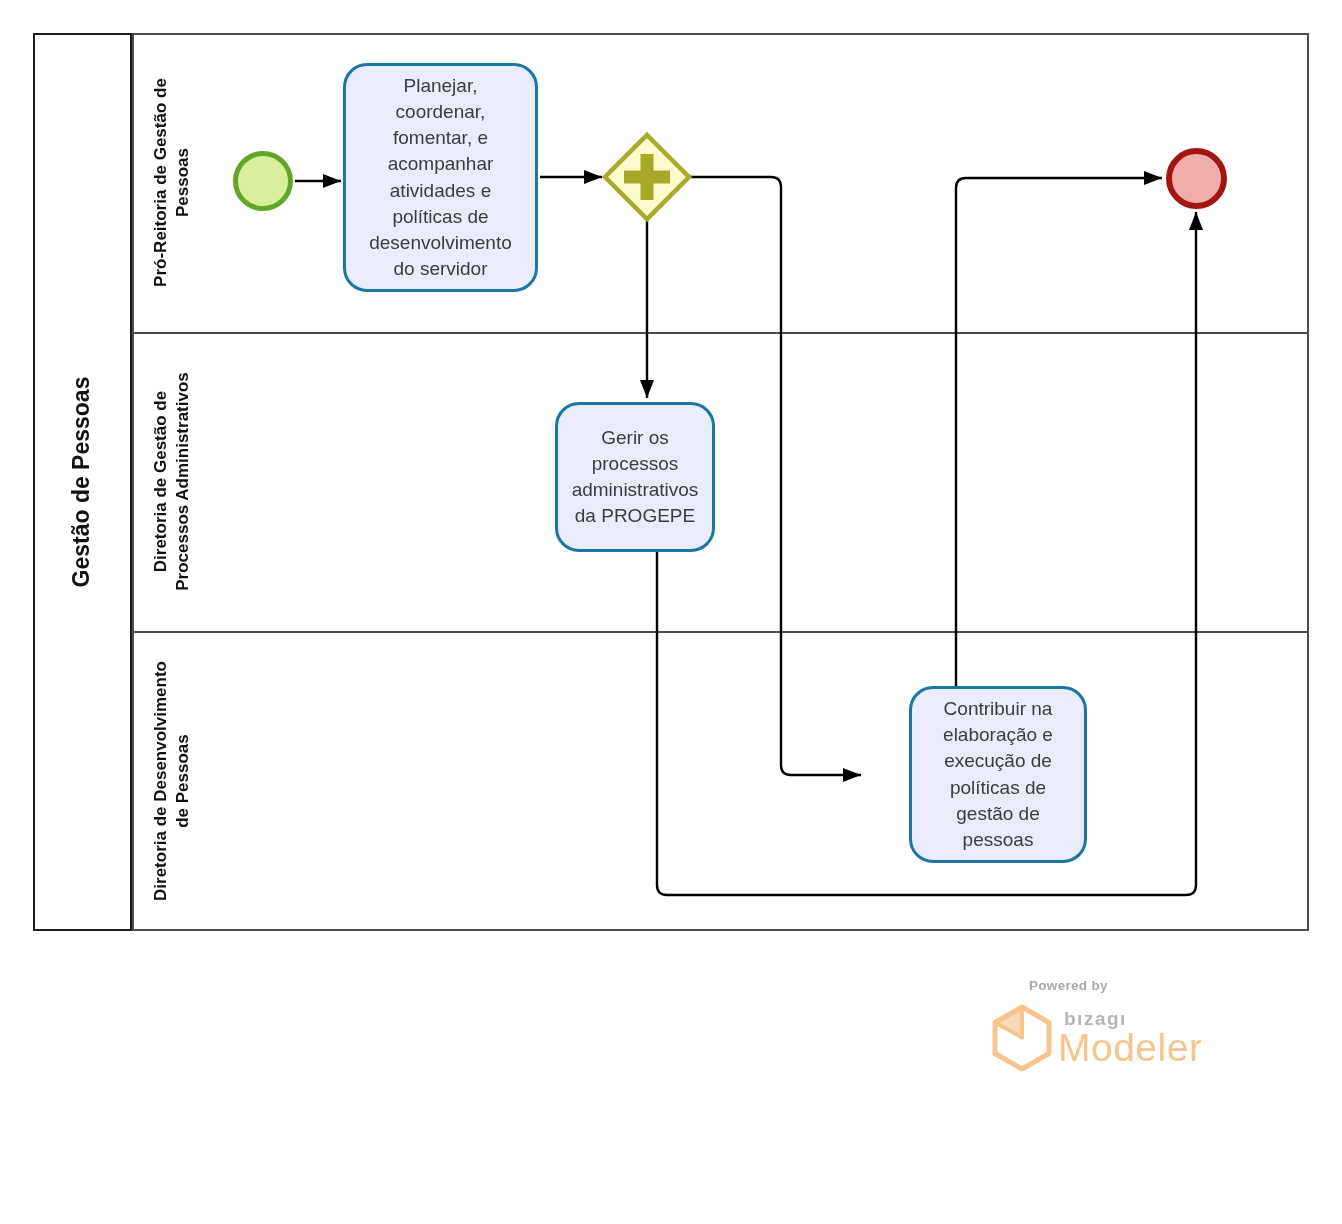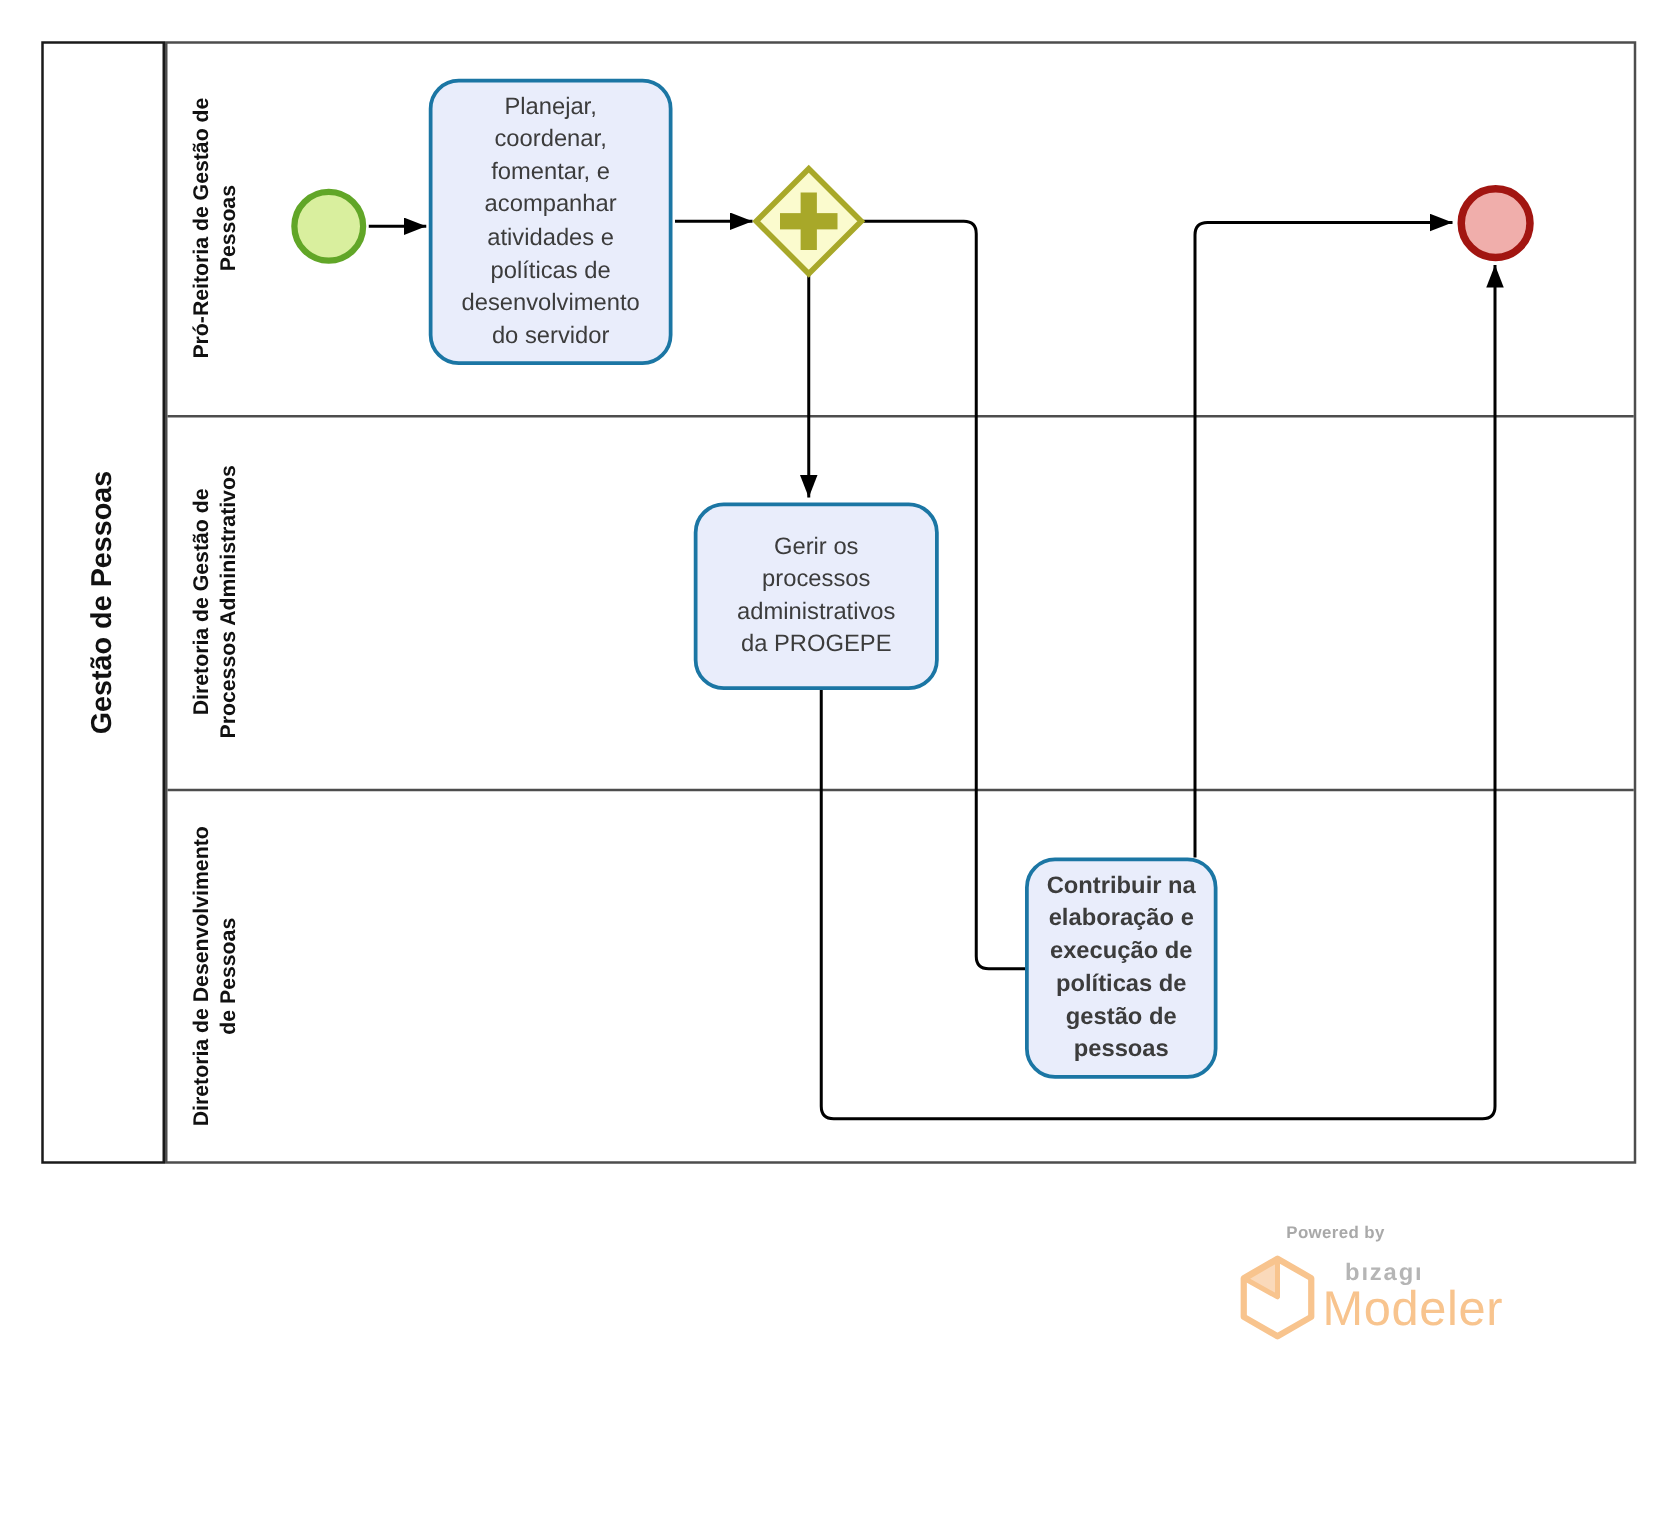--- a/index.html
+++ b/index.html
@@ -38,21 +38,21 @@
   .start-event{left:233px;top:151px;width:60px;height:60px;
                background:var(--start-fill);border:5px solid var(--start-border);}
   .end-event{left:1166px;top:148px;width:61px;height:61px;
              background:var(--end-fill);border:6px solid var(--end-border);}
 
   
   .powered-by{position:absolute;left:993px;top:978px;font-size:13.5px;letter-spacing:.3px;
               color:var(--brand-gray);font-weight:bold;z-index:2;margin-left:36px;}
   .hex-icon{position:absolute;left:990px;top:1004px;z-index:2;}
   .bizagi-word{position:absolute;left:1064px;top:1008px;font-size:19px;letter-spacing:1.5px;
-               color:#B5B5B5;font-weight:bold;z-index:2;margin-left:12px;}
+               color:#B5B5B5;font-weight:bold;z-index:2;}
   .modeler-word{position:absolute;left:1058px;top:1026px;font-size:39px;letter-spacing:.5px;
                 color:var(--brand-orange);z-index:2;}
 </style>
 </head>
 <body>
 
 <div class="canvas">
 
   <div class="pool-band"></div>
   <div class="lane-area">
@@ -95,26 +95,26 @@
 
   <div class="task" style="left:343px;top:63px;width:195px;height:229px;">Planejar,
 coordenar,
 fomentar, e
 acompanhar
 atividades e
 políticas de
 desenvolvimento
 do servidor</div>
 
-  <div class="task" style="left:555px;top:402px;width:196px;height:150px;">Gerir os
+  <div class="task" style="left:555px;top:402px;width:160px;height:150px;">Gerir os
 processos
 administrativos
 da PROGEPE</div>
 
-  <div class="task" style="left:820px;top:686px;width:154px;height:177px;font-weight:bold;">Contribuir na
+  <div class="task" style="left:909px;top:686px;width:178px;height:177px;">Contribuir na
 elaboração e
 execução de
 políticas de
 gestão de
 pessoas</div>
 
   <div class="event end-event"></div>
 
   <div class="powered-by">Powered by</div>
   <svg class="hex-icon" width="64" height="68" viewBox="0 0 64 68">

